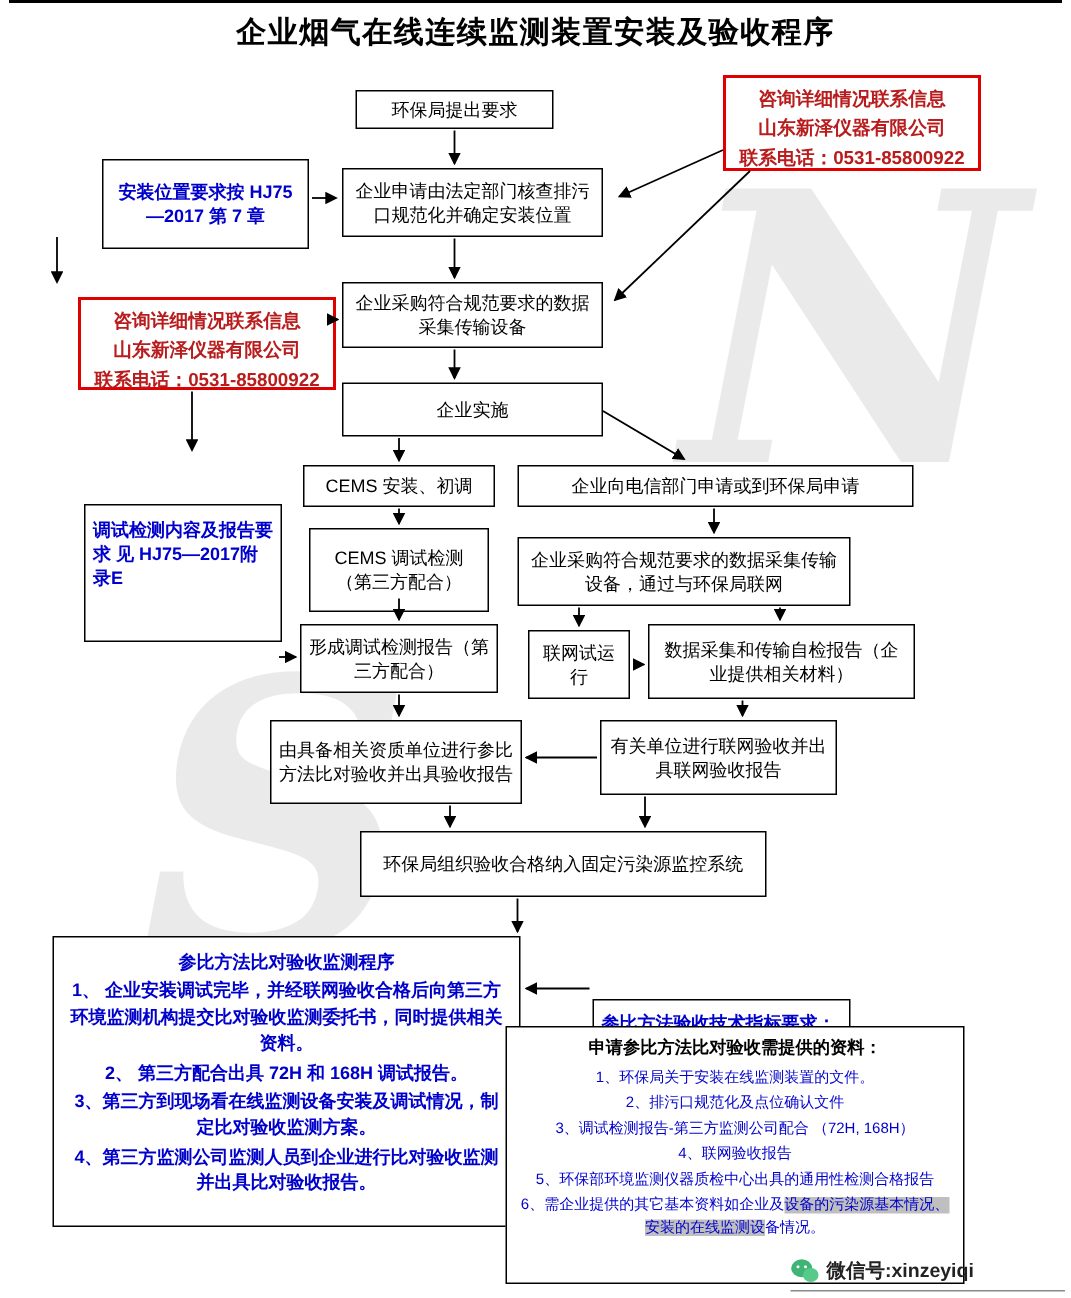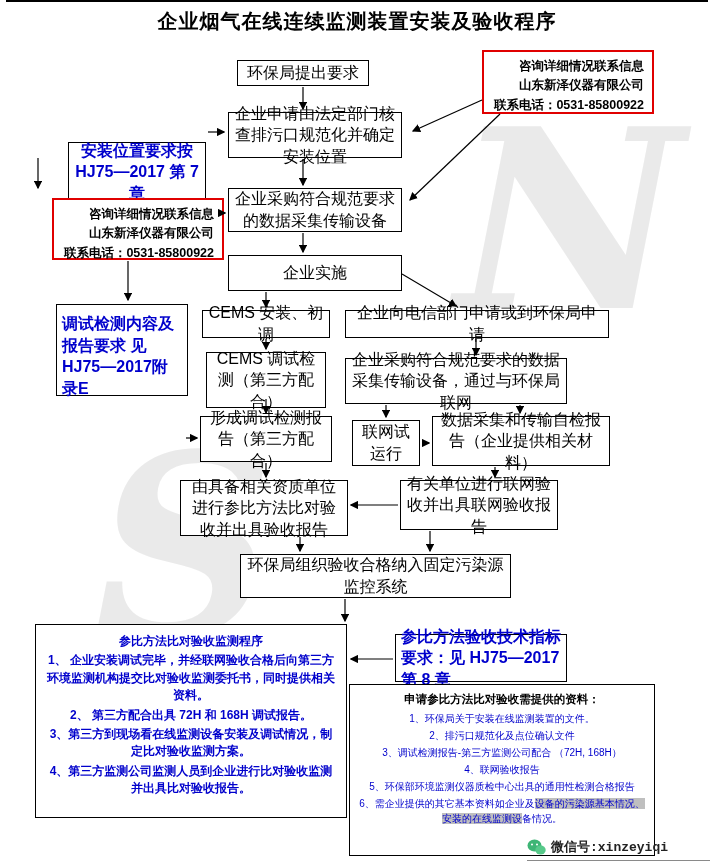--- a/index.html
+++ b/index.html
@@ -7,28 +7,28 @@
   body { font-family:"Liberation Sans","DejaVu Sans",sans-serif; }
   .page { position:relative; width:714px; height:865px; background:#fff; overflow:hidden; }
 
   .topline { position:absolute; left:6px; top:0; width:702px; height:2px; background:#000; z-index:2; }
 
   .title { position:absolute; left:0; top:8px; width:100%; text-align:center;
            font-size:20px; font-weight:bold; color:#000; letter-spacing:1px; z-index:2; }
 
   .box { position:absolute; border:1px solid #000; background:#fff;
          display:flex; align-items:center; justify-content:center;
-         text-align:center; font-size:16px; color:#000; line-height:1.35;
+         text-align:center; font-size:12px; color:#000; line-height:1.35;
          padding:8px 5px; z-index:2; }
 
   .blue { color:#0000cc; font-weight:bold; }
-  .leftalign { text-align:left; justify-content:flex-start; }
+  .leftalign { text-align:left; justify-content:flex-start;margin-top:32px; }
 
-  .red-box { border:2px solid #e00000; color:#000000; font-weight:bold;
-             display:block; text-align:right; padding:5px 8px;
+  .red-box { border:2px solid #e00000; color:#b91c1c; font-weight:bold;
+             display:block; text-align:center; padding:5px 8px;
              font-size:12.5px; line-height:1.55; }
 
   .blk { display:block; text-align:center; }
 
   .rp { padding:8px 10px; font-size:12px; line-height:1.45; }
   .rp .rp-title { font-weight:bold; margin-bottom:2px; }
   .rp .rp-item { margin:2px 0; }
 
   .materials { padding:6px 8px; font-size:10px; line-height:1.5; }
   .materials .mat-title { color:#000; font-weight:bold; font-size:11.5px; margin-bottom:3px; }
@@ -58,21 +58,21 @@
   <div class="title">企业烟气在线连续监测装置安装及验收程序</div>
 
   <div class="box" style="left:237px; top:60px; width:132px; height:26px;">环保局提出要求</div>
 
   <div class="box red-box" style="left:482px; top:50px; width:172px; height:64px;">
     <div>咨询详细情况联系信息</div>
     <div>山东新泽仪器有限公司</div>
     <div>联系电话：0531-85800922</div>
   </div>
 
-  <div class="box blue" style="left:68px; top:106px; width:138px; height:60px;margin-top:36px;">安装位置要求按 HJ75—2017 第 7 章</div>
+  <div class="box blue" style="left:68px; top:106px; width:138px; height:60px;">安装位置要求按 HJ75—2017 第 7 章</div>
 
   <div class="box" style="left:228px; top:112px; width:174px; height:46px;">企业申请由法定部门核查排污口规范化并确定安装位置</div>
 
   <div class="box" style="left:228px; top:188px; width:174px; height:44px;">企业采购符合规范要求的数据采集传输设备</div>
 
   <div class="box red-box" style="left:52px; top:198px; width:172px; height:62px;">
     <div>咨询详细情况联系信息</div>
     <div>山东新泽仪器有限公司</div>
     <div>联系电话：0531-85800922</div>
   </div>
@@ -104,21 +104,21 @@
   <div class="box blue blk rp" style="left:35px; top:624px; width:312px; height:194px;">
     <div class="rp-title">参比方法比对验收监测程序</div>
     <div class="rp-item">1、 企业安装调试完毕，并经联网验收合格后向第三方环境监测机构提交比对验收监测委托书，同时提供相关资料。</div>
     <div class="rp-item">2、 第三方配合出具 72H 和 168H 调试报告。</div>
     <div class="rp-item">3、第三方到现场看在线监测设备安装及调试情况，制定比对验收监测方案。</div>
     <div class="rp-item">4、第三方监测公司监测人员到企业进行比对验收监测并出具比对验收报告。</div>
   </div>
 
   <div class="box blue leftalign" style="left:395px; top:634px; width:172px; height:48px;">参比方法验收技术指标要求：见 HJ75—2017 第 8 章</div>
 
-  <div class="box blk materials" style="left:349px; top:684px; width:306px; height:172px;">
+  <div class="box blk materials" style="left:337px; top:684px; width:306px; height:172px;">
     <div class="mat-title">申请参比方法比对验收需提供的资料：</div>
     <div class="mat-item">1、环保局关于安装在线监测装置的文件。</div>
     <div class="mat-item">2、排污口规范化及点位确认文件</div>
     <div class="mat-item">3、调试检测报告-第三方监测公司配合 （72H, 168H）</div>
     <div class="mat-item">4、联网验收报告</div>
     <div class="mat-item">5、环保部环境监测仪器质检中心出具的通用性检测合格报告</div>
     <div class="mat-item"><span>6、需企业提供的其它基本资料如企业及</span><span class="hl">设备的污染源基本情况、安装的在线监测设</span><span>备情况。</span></div>
   </div>
 
   <svg class="arrows" width="714" height="865">
@@ -149,21 +149,21 @@
       <line x1="495" y1="467" x2="495" y2="477"></line>
       <line x1="398" y1="505" x2="351" y2="505"></line>
       <line x1="266" y1="463" x2="266" y2="477"></line>
       <line x1="300" y1="537" x2="300" y2="551"></line>
       <line x1="430" y1="531" x2="430" y2="551"></line>
       <line x1="345" y1="599" x2="345" y2="621"></line>
       <line x1="393" y1="659" x2="351" y2="659"></line>
     </g>
   </svg>
 
-  <div class="wechat" style="left:527px; top:838px;font-family:Liberation Mono, monospace;">
+  <div class="wechat" style="left:527px; top:838px;">
     <svg width="19" height="17">
       <ellipse cx="7.5" cy="6.5" rx="7" ry="6" fill="#3eb575"></ellipse>
       <ellipse cx="13.5" cy="11" rx="5.2" ry="4.6" fill="#57c98a"></ellipse>
       <circle cx="5" cy="5.5" r="1" fill="#ffffff"></circle>
       <circle cx="10" cy="5.5" r="1" fill="#ffffff"></circle>
     </svg>
     <span>微信号:xinzeyiqi</span>
   </div>
   <div class="wx-line" style="left:527px; top:860px; width:183px;"></div>
 

